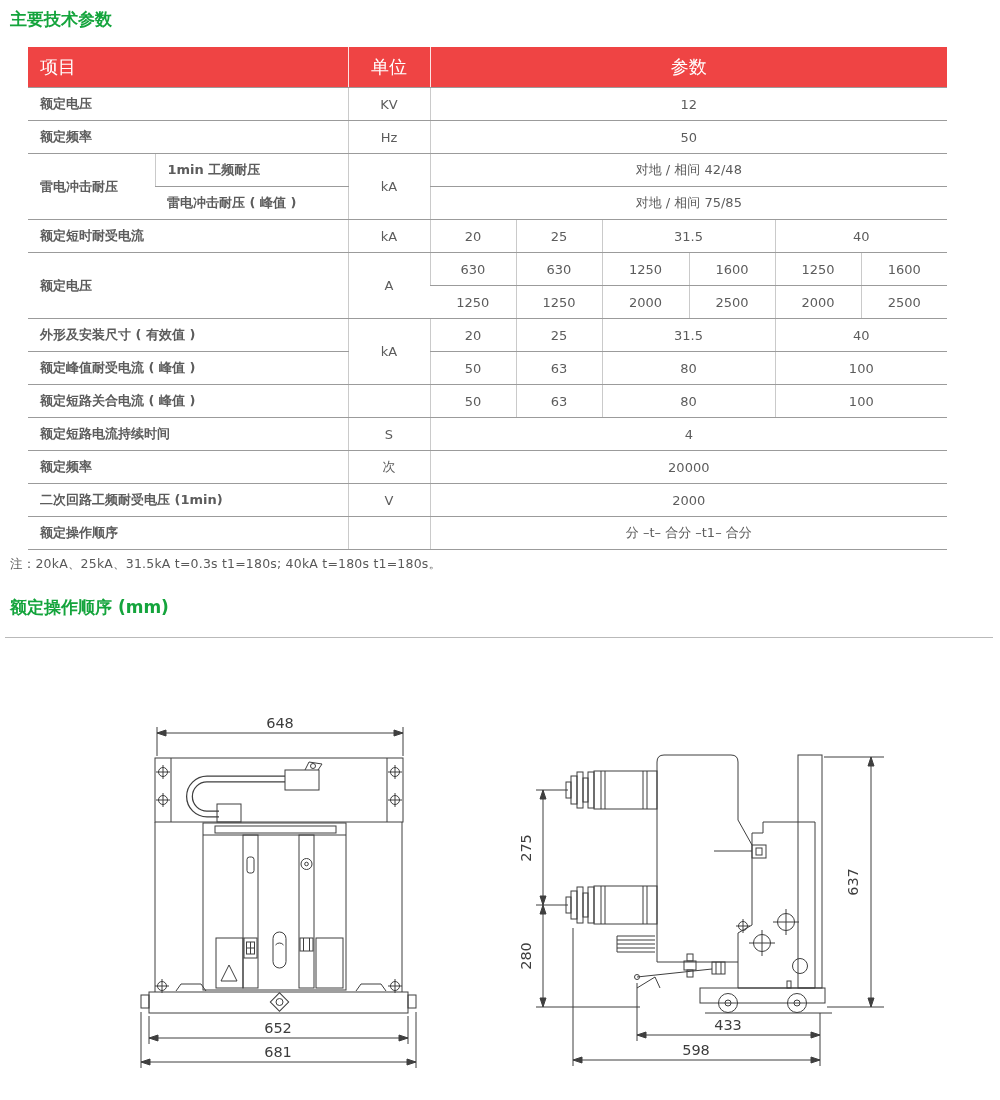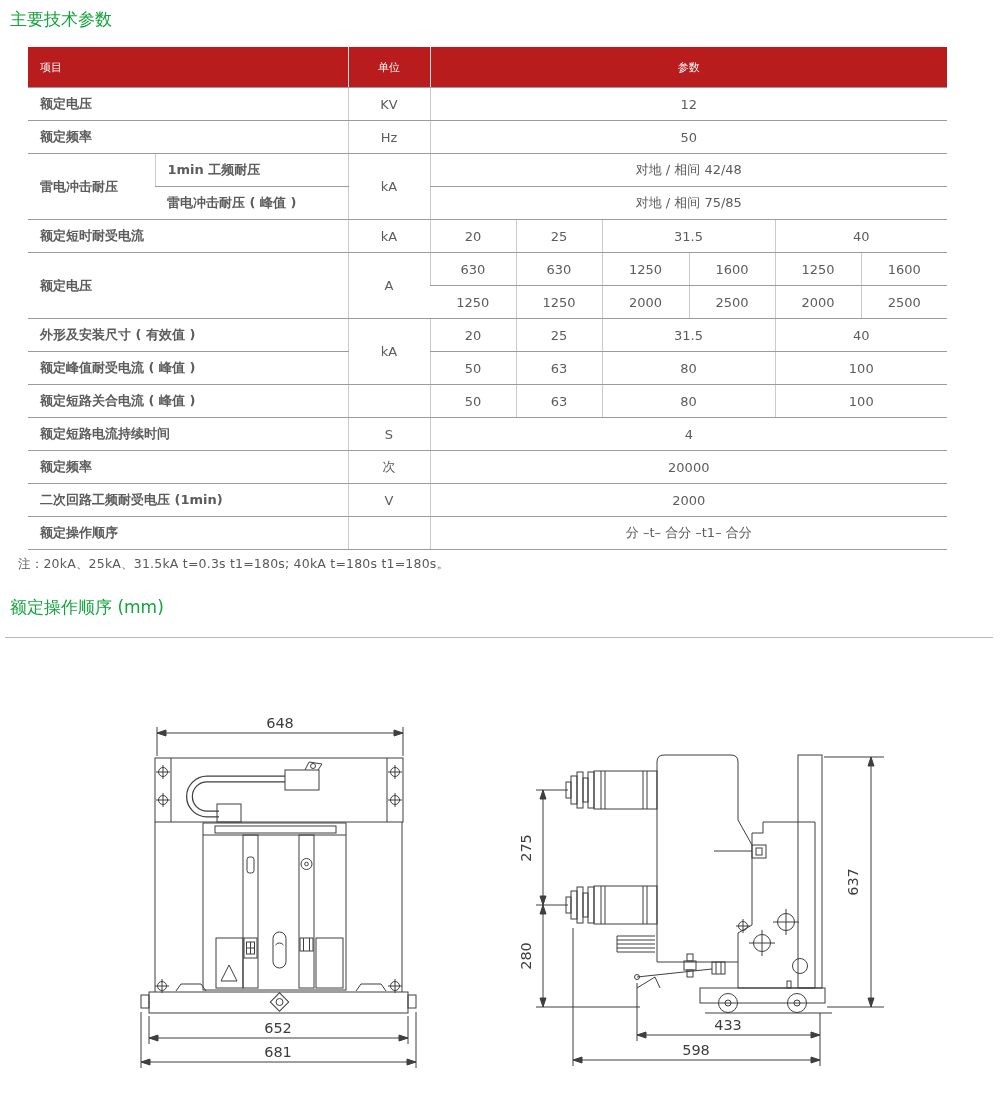--- a/index.html
+++ b/index.html
@@ -1,27 +1,27 @@
 <!DOCTYPE html>
 <html><head>
 <meta charset="utf-8">
 <style>
   html,body{margin:0;padding:0;background:#fff;}
   .page{position:relative;width:1000px;height:1100px;background:#fff;overflow:hidden;
         font-family:"DejaVu Sans","Liberation Sans",sans-serif;}
-  .sec-title{position:absolute;left:10px;margin:0;font-size:17px;font-weight:400;color:#14a43c;}
+  .sec-title{position:absolute;left:10px;margin:0;font-size:17px;font-weight:700;color:#14a43c;}
   #title1{top:8px;}
   #title2{top:596px;}
-  .note{position:absolute;left:10px;top:556px;font-size:12.5px;color:#595959;letter-spacing:.2px;margin-left:8px;}
+  .note{position:absolute;left:10px;top:556px;font-size:12.5px;color:#595959;letter-spacing:.2px;}
   .tblwrap{position:absolute;left:28px;top:47px;}
   table.specs{border-collapse:collapse;table-layout:fixed;width:919px;font-size:13px;color:#5c5c5c;}
   table.specs td{border-left:1px solid #cacaca;border-bottom:1px solid #9b9b9b;
         text-align:center;height:32px;padding:0 4px;background:#fff;}
   table.specs tr td:first-child{border-left:none;}
-  table.specs th{background:#b91c1c;color:#fff;font-weight:normal;font-size:11px;
+  table.specs th{background:#ef4444;color:#fff;font-weight:normal;font-size:18px;
         border-left:1.5px solid rgba(255,255,255,.85);border-bottom:1px solid #9b9b9b;height:38px;}
   table.specs tr th:first-child{border-left:none;}
   .al{text-align:left !important;padding-left:12px !important;font-weight:bold;}
   .divider{position:absolute;left:5px;top:637px;width:988px;height:0;border-top:1px solid #b9b9b9;}
   svg.draw{position:absolute;left:0;top:0;}
   svg.draw text{font-family:"DejaVu Sans","Liberation Sans",sans-serif;font-size:14.5px;
         fill:#3d3d3d;stroke:none;}
 </style>
 </head>
 <body>

